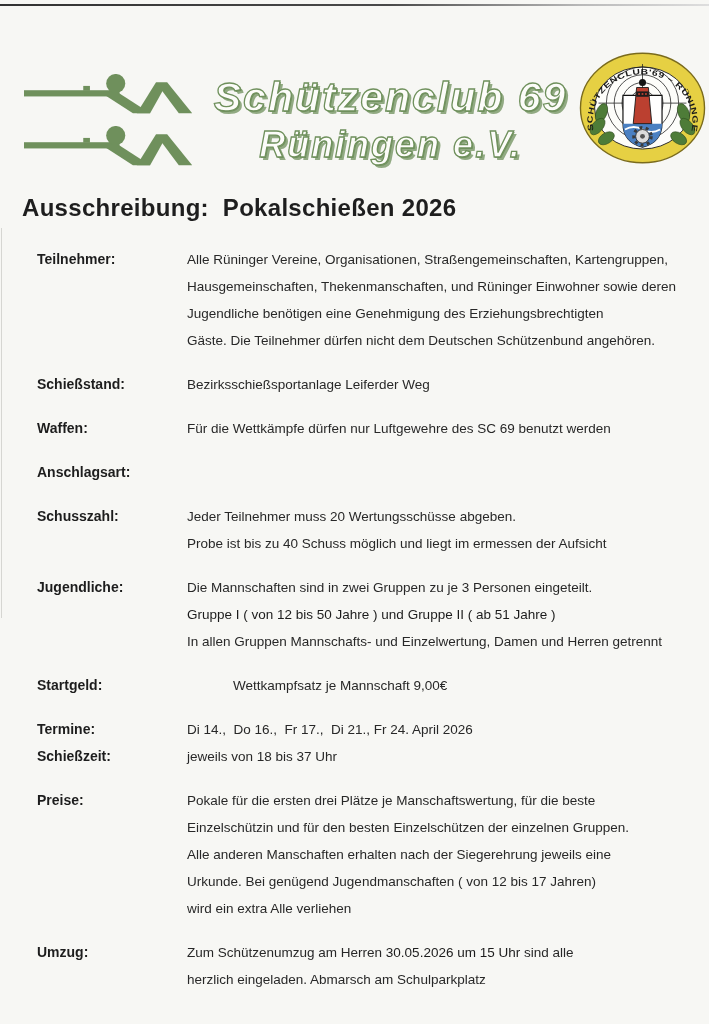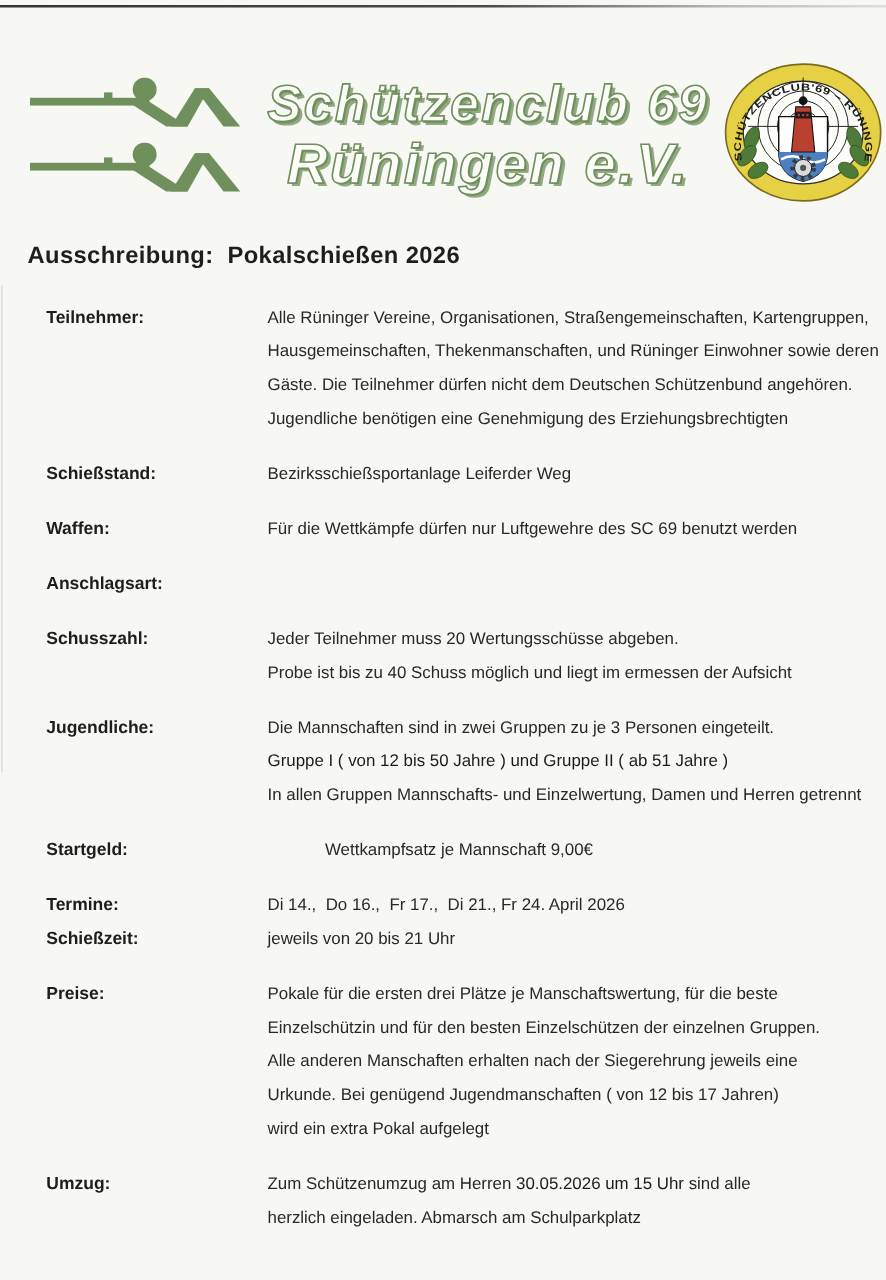--- a/index.html
+++ b/index.html
@@ -9,38 +9,38 @@
     font-family:"Liberation Sans",sans-serif;
     color:#2b2b2b;
     -webkit-font-smoothing:antialiased;
   }
   
   .top-scan-line{position:absolute;top:4px;left:0;right:0;height:2px;
     background:linear-gradient(to right,#323232 0%,#4a4a4a 55%,#b9b9b9 82%,#dedede 100%);}
   .left-scan-line{position:absolute;left:1px;top:228px;height:390px;width:1px;background:#d6d6d2;}
 
   
-  .header{display:flex;align-items:center;padding:46px 2px 0 24px;height:122px;}
+  .header{display:flex;align-items:flex-end;padding:46px 2px 0 24px;height:122px;}
   .logo-col{width:178px;flex-shrink:0;display:flex;flex-direction:column;gap:10px;margin-top:4px;}
   .logo-col svg{display:block;color:var(--logo-green,#6f905c);}
   .club-name{flex:1;text-align:center;margin-top:0;line-height:47px;
     font-style:italic;font-weight:bold;letter-spacing:2px;
     color:#fcfcf9;
     -webkit-text-stroke:1.3px var(--logo-green,#6f905c);
     text-shadow:3px 3px 0 rgba(111,144,92,.75), 1px 1px 0 rgba(111,144,92,.9);}
   .club-line1{font-size:41px;}
-  .club-line2{font-size:45px;}
+  .club-line2{font-size:36px;}
   .badge-col{width:128px;flex-shrink:0;margin-top:2px;}
 
   
-  .page-title{margin:26px 0 0 22px;font-size:19px;font-weight:bold;color:#1e1e1e;letter-spacing:.3px;white-space:pre;}
+  .page-title{margin:26px 0 0 22px;font-size:24px;font-weight:bold;color:#1e1e1e;letter-spacing:.3px;white-space:pre;}
 
   
   .sections{margin:24px 0 0 0;padding-left:37px;}
-  .row{display:flex;margin-top:17px;gap:27px;}
+  .row{display:flex;margin-top:17px;}
   .row.tight{margin-top:0;}
   .row:first-child{margin-top:0;}
   .lab{width:150px;flex-shrink:0;font-weight:bold;color:#1d1d1d;line-height:27px;font-size:14px;}
   .con{flex:1;}
   .ln{white-space:pre;line-height:27px;font-size:13.5px;color:#282828;}
   .ln .b{font-weight:normal;color:#1c1c1c;}
 </style>
 </head>
 <body>
 
@@ -126,22 +126,22 @@
 </div>
 
 <div class="page-title">Ausschreibung:  Pokalschießen 2026</div>
 
 <div class="sections">
     <div class="row">
       <div class="lab">Teilnehmer:</div>
       <div class="con">
         <div class="ln"><span>Alle Rüninger Vereine, Organisationen, Straßengemeinschaften, Kartengruppen,</span></div>
         <div class="ln"><span>Hausgemeinschaften, Thekenmanschaften, und Rüninger Einwohner sowie deren</span></div>
+        <div class="ln"><span>Jugendliche benötigen eine Genehmigung des Erziehungsbrechtigten</span></div>
         <div class="ln"><span>Gäste. Die Teilnehmer dürfen nicht dem Deutschen Schützenbund angehören.</span></div>
-        <div class="ln"><span>Jugendliche benötigen eine Genehmigung des Erziehungsbrechtigten</span></div>
       </div>
     </div>
     <div class="row">
       <div class="lab">Schießstand:</div>
       <div class="con">
         <div class="ln"><span>Bezirksschießsportanlage Leiferder Weg</span></div>
       </div>
     </div>
     <div class="row">
       <div class="lab">Waffen:</div>
@@ -175,31 +175,31 @@
     </div>
     <div class="row">
       <div class="lab">Termine:</div>
       <div class="con">
         <div class="ln"><span>Di 14.,  Do 16.,  Fr 17.,  Di 21., Fr 24. April 2026</span></div>
       </div>
     </div>
     <div class="row tight">
       <div class="lab">Schießzeit:</div>
       <div class="con">
-        <div class="ln"><span>jeweils von 20 bis 21 Uhr</span></div>
+        <div class="ln"><span>jeweils von 18 bis 37 Uhr</span></div>
       </div>
     </div>
     <div class="row">
       <div class="lab">Preise:</div>
       <div class="con">
         <div class="ln"><span>Pokale für die ersten drei Plätze je Manschaftswertung, für die beste</span></div>
         <div class="ln"><span>Einzelschützin und für den besten Einzelschützen der einzelnen Gruppen.</span></div>
         <div class="ln"><span>Alle anderen Manschaften erhalten nach der Siegerehrung jeweils eine</span></div>
         <div class="ln"><span>Urkunde. Bei genügend Jugendmanschaften ( von 12 bis 17 Jahren)</span></div>
-        <div class="ln"><span>wird ein extra Pokal aufgelegt</span></div>
+        <div class="ln"><span>wird ein extra Alle verliehen</span></div>
       </div>
     </div>
     <div class="row">
       <div class="lab">Umzug:</div>
       <div class="con">
         <div class="ln"><span>Zum Schützenumzug am Herren </span><span class="b">30.05.2026 um 15 Uhr</span><span> sind alle</span></div>
         <div class="ln"><span>herzlich eingeladen. Abmarsch am Schulparkplatz</span></div>
       </div>
     </div>
   </div>

